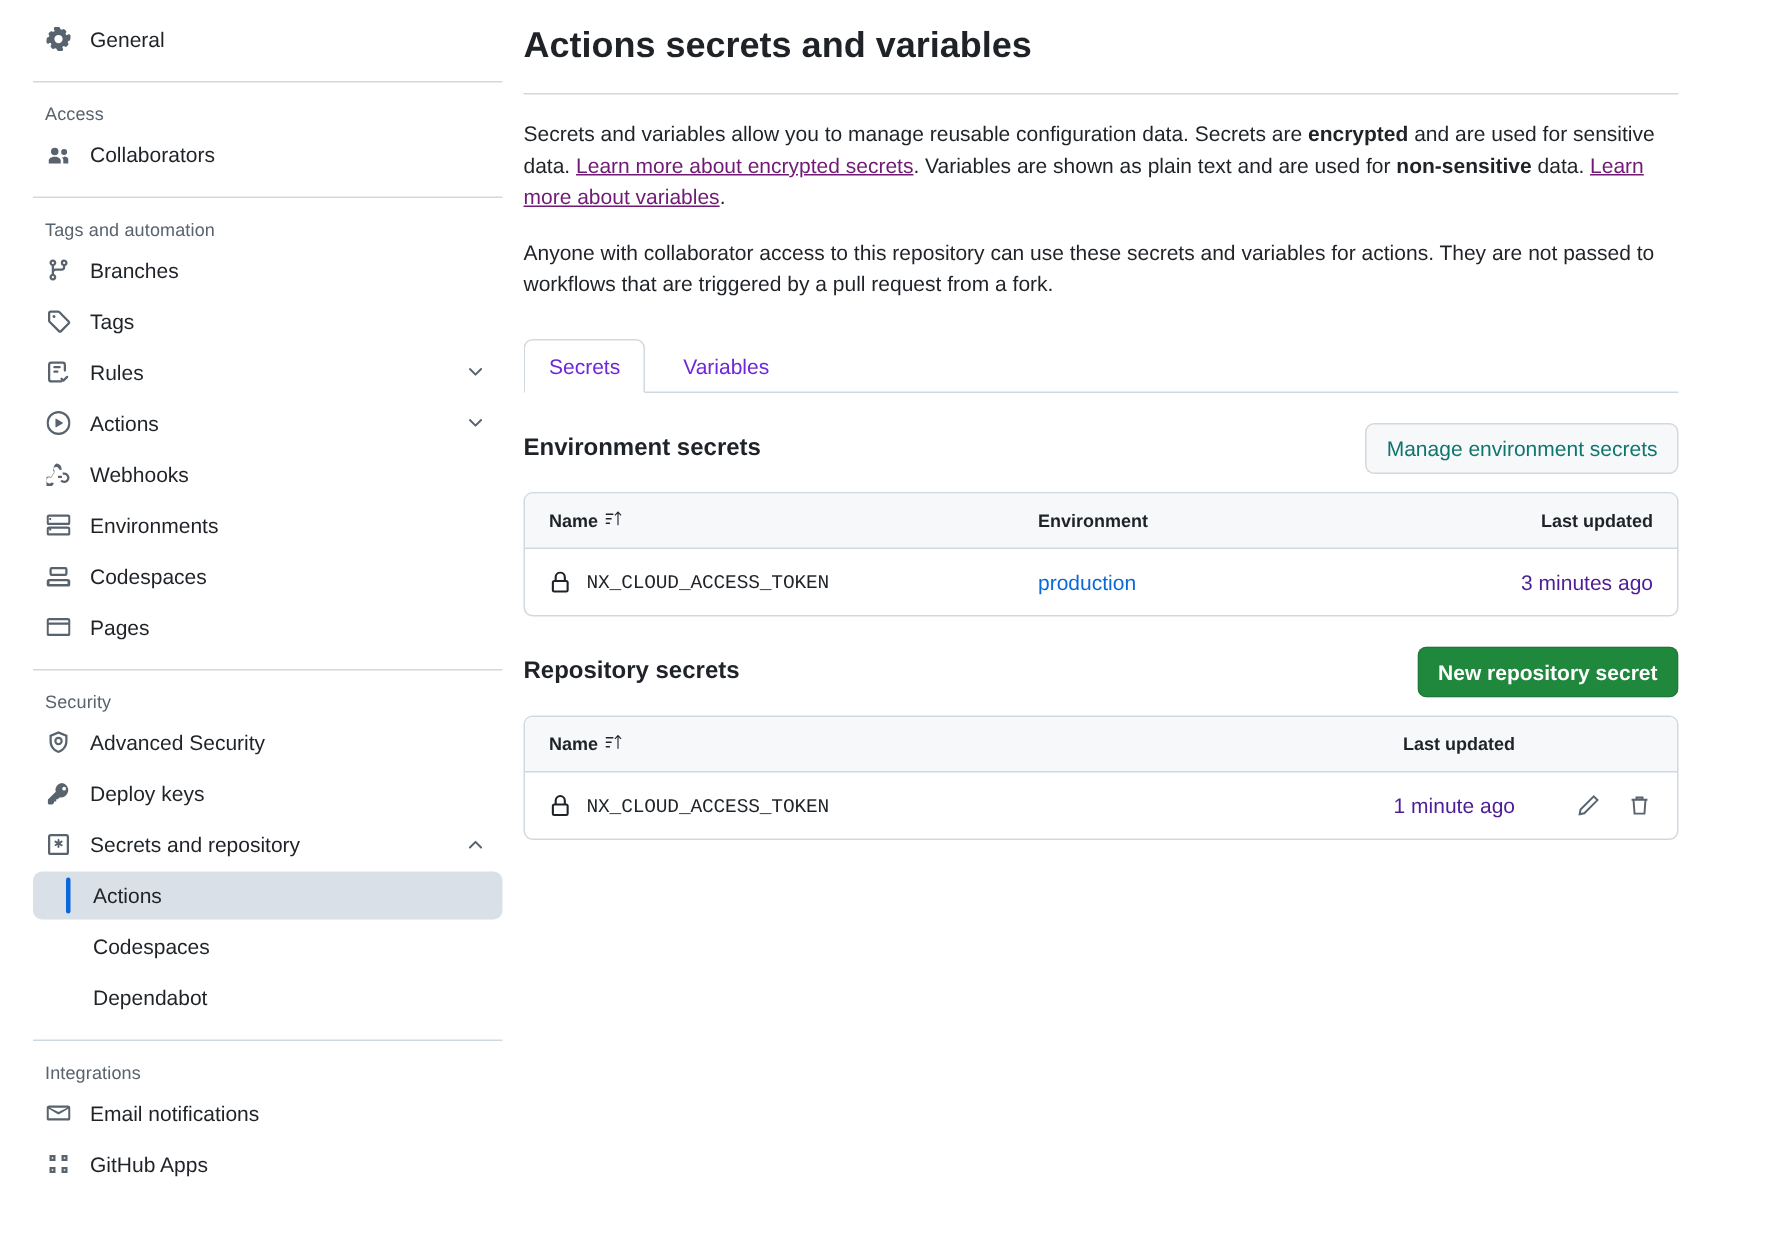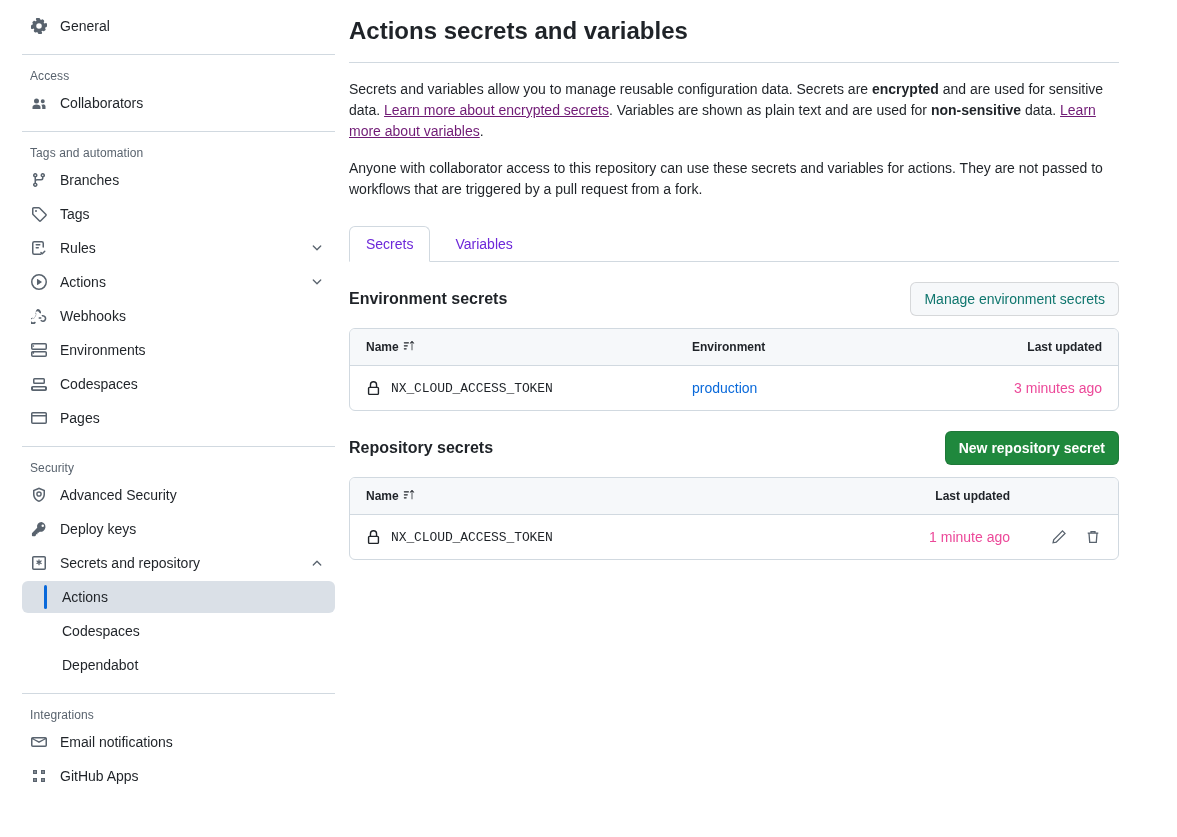--- a/index.html
+++ b/index.html
@@ -191,21 +191,21 @@
   .col-actions { width: 92px; display: flex; justify-content: flex-end; gap: 16px; }
   .sortish { display: inline-flex; align-items: flex-start; gap: 4px; }
   .sort-icon { color: #1f2328; font-size: 12px; }
   .mono {
     font-family: "Liberation Mono", monospace;
     font-size: 13px;
     letter-spacing: -0.1px;
   }
   .lock { color: #1f2328; display: inline-flex; }
   .envlink { color: #0969da; text-decoration: none; font-size: 14px; }
-  .muted { color: #ec4899; font-size: 14px; }
+  .muted { color: #4c1d95; font-size: 14px; }
   .icon-btn {
     width: 18px; height: 18px;
     color: #59636e;
     cursor: pointer;
     display: inline-flex;
     align-items: center;
     justify-content: center;
   }
 </style>
 </head>

